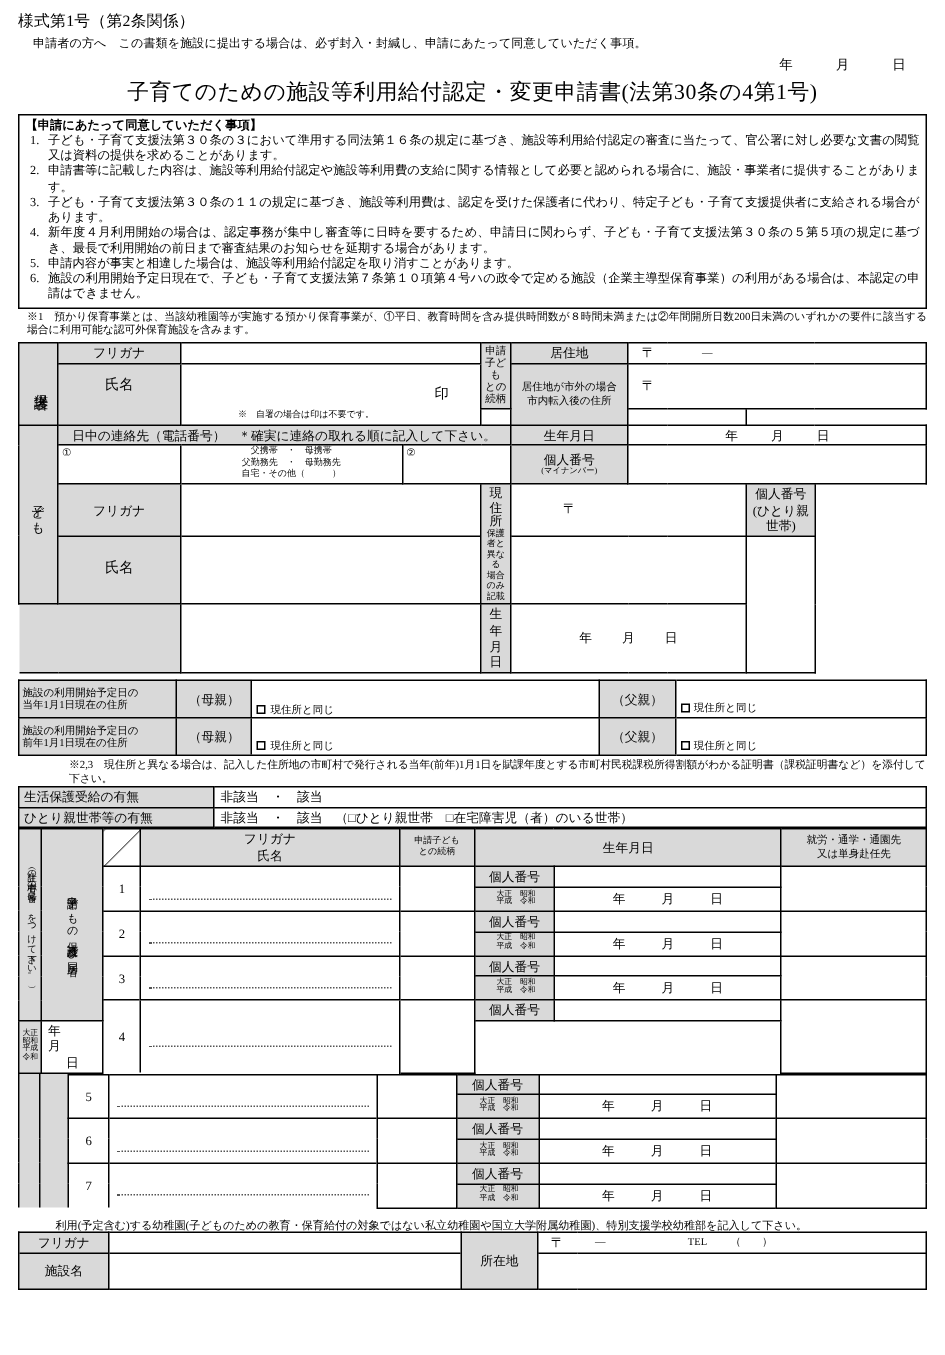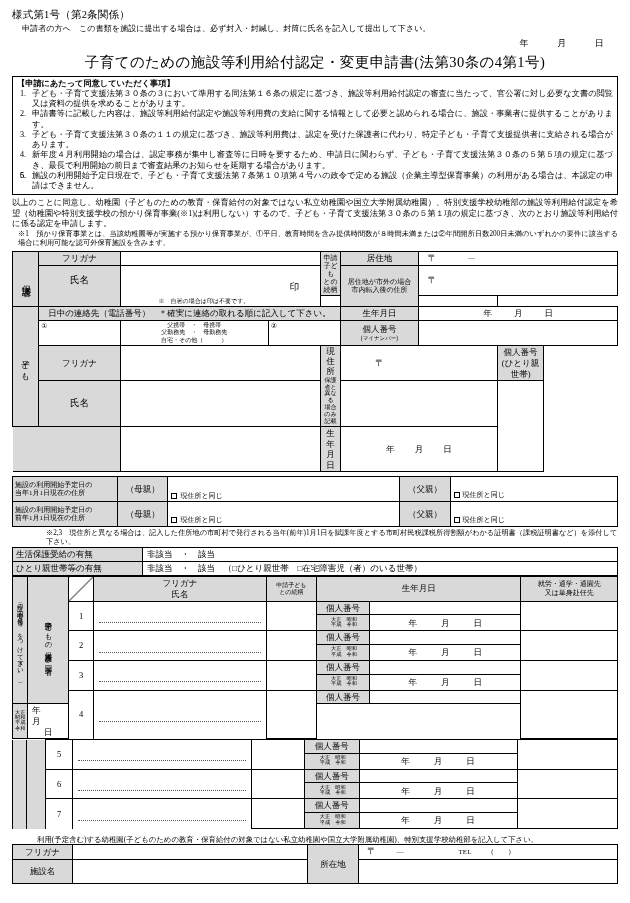--- a/index.html
+++ b/index.html
@@ -79,41 +79,40 @@
     background:
       linear-gradient(to bottom right, transparent calc(50% - .4px), #000 calc(50% - .4px), #000 calc(50% + .4px), transparent calc(50% + .4px));
   }
 </style>
 </head>
 <body>
 
 <div class="page">
 
   <div class="form-no">様式第1号（第2条関係）</div>
-  <div class="applicant-note">申請者の方へ　この書類を施設に提出する場合は、必ず封入・封緘し、封筒に氏名を記入して提出して下さい。</div>
+  <div class="applicant-note">申請者の方へ　この書類を施設に提出する場合は、必ず封入・封緘し、申請にあたって同意していただく事項。</div>
   <div class="date-line">
     <span class="y">年</span>
     <span class="m">月</span>
     <span class="d">日</span>
   </div>
   <div class="doc-title">子育てのための施設等利用給付認定・変更申請書(法第30条の4第1号)</div>
 
   <div class="consent-box">
     <div class="consent-head">【申請にあたって同意していただく事項】</div>
     <ul class="consent-list">
       <li><span class="num">1.</span><span>子ども・子育て支援法第３０条の３において準用する同法第１６条の規定に基づき、施設等利用給付認定の審査に当たって、官公署に対し必要な文書の閲覧又は資料の提供を求めることがあります。</span></li>
       <li><span class="num">2.</span><span>申請書等に記載した内容は、施設等利用給付認定や施設等利用費の支給に関する情報として必要と認められる場合に、施設・事業者に提供することがあります。</span></li>
       <li><span class="num">3.</span><span>子ども・子育て支援法第３０条の１１の規定に基づき、施設等利用費は、認定を受けた保護者に代わり、特定子ども・子育て支援提供者に支給される場合があります。</span></li>
       <li><span class="num">4.</span><span>新年度４月利用開始の場合は、認定事務が集中し審査等に日時を要するため、申請日に関わらず、子ども・子育て支援法第３０条の５第５項の規定に基づき、最長で利用開始の前日まで審査結果のお知らせを延期する場合があります。</span></li>
-      <li><span class="num">5.</span></li>
+      <li><span class="num">5.</span><span>申請内容が事実と相違した場合は、施設等利用給付認定を取り消すことがあります。</span></li>
       <li><span class="num">6.</span><span>施設の利用開始予定日現在で、子ども・子育て支援法第７条第１０項第４号ハの政令で定める施設（企業主導型保育事業）の利用がある場合は、本認定の申請はできません。</span></li>
     </ul>
   </div>
 
-  <div class="consent-after">以上のことに同意し、幼稚園（子どものための教育・保育給付の対象ではない私立幼稚園や国立大学附属幼稚園）、特別支援学校幼稚部の施設等利用給付認定を希望（幼稚園や特別支援学校の預かり保育事業(※1)は利用しない）するので、子ども・子育て支援法第３０条の５第１項の規定に基づき、次のとおり施設等利用給付に係る認定を申請します。</div>
   <div class="note1">※1　預かり保育事業とは、当該幼稚園等が実施する預かり保育事業が、①平日、教育時間を含み提供時間数が８時間未満または②年間開所日数200日未満のいずれかの要件に該当する場合に利用可能な認可外保育施設を含みます。</div>
 
   <table class="t-main">
     <colgroup>
       <col style="width:22px">
         <col style="width:68px">
         <col style="width:124px">
       <col style="width:44px">
         <col style="width:16px">
       <col style="width:66px">

